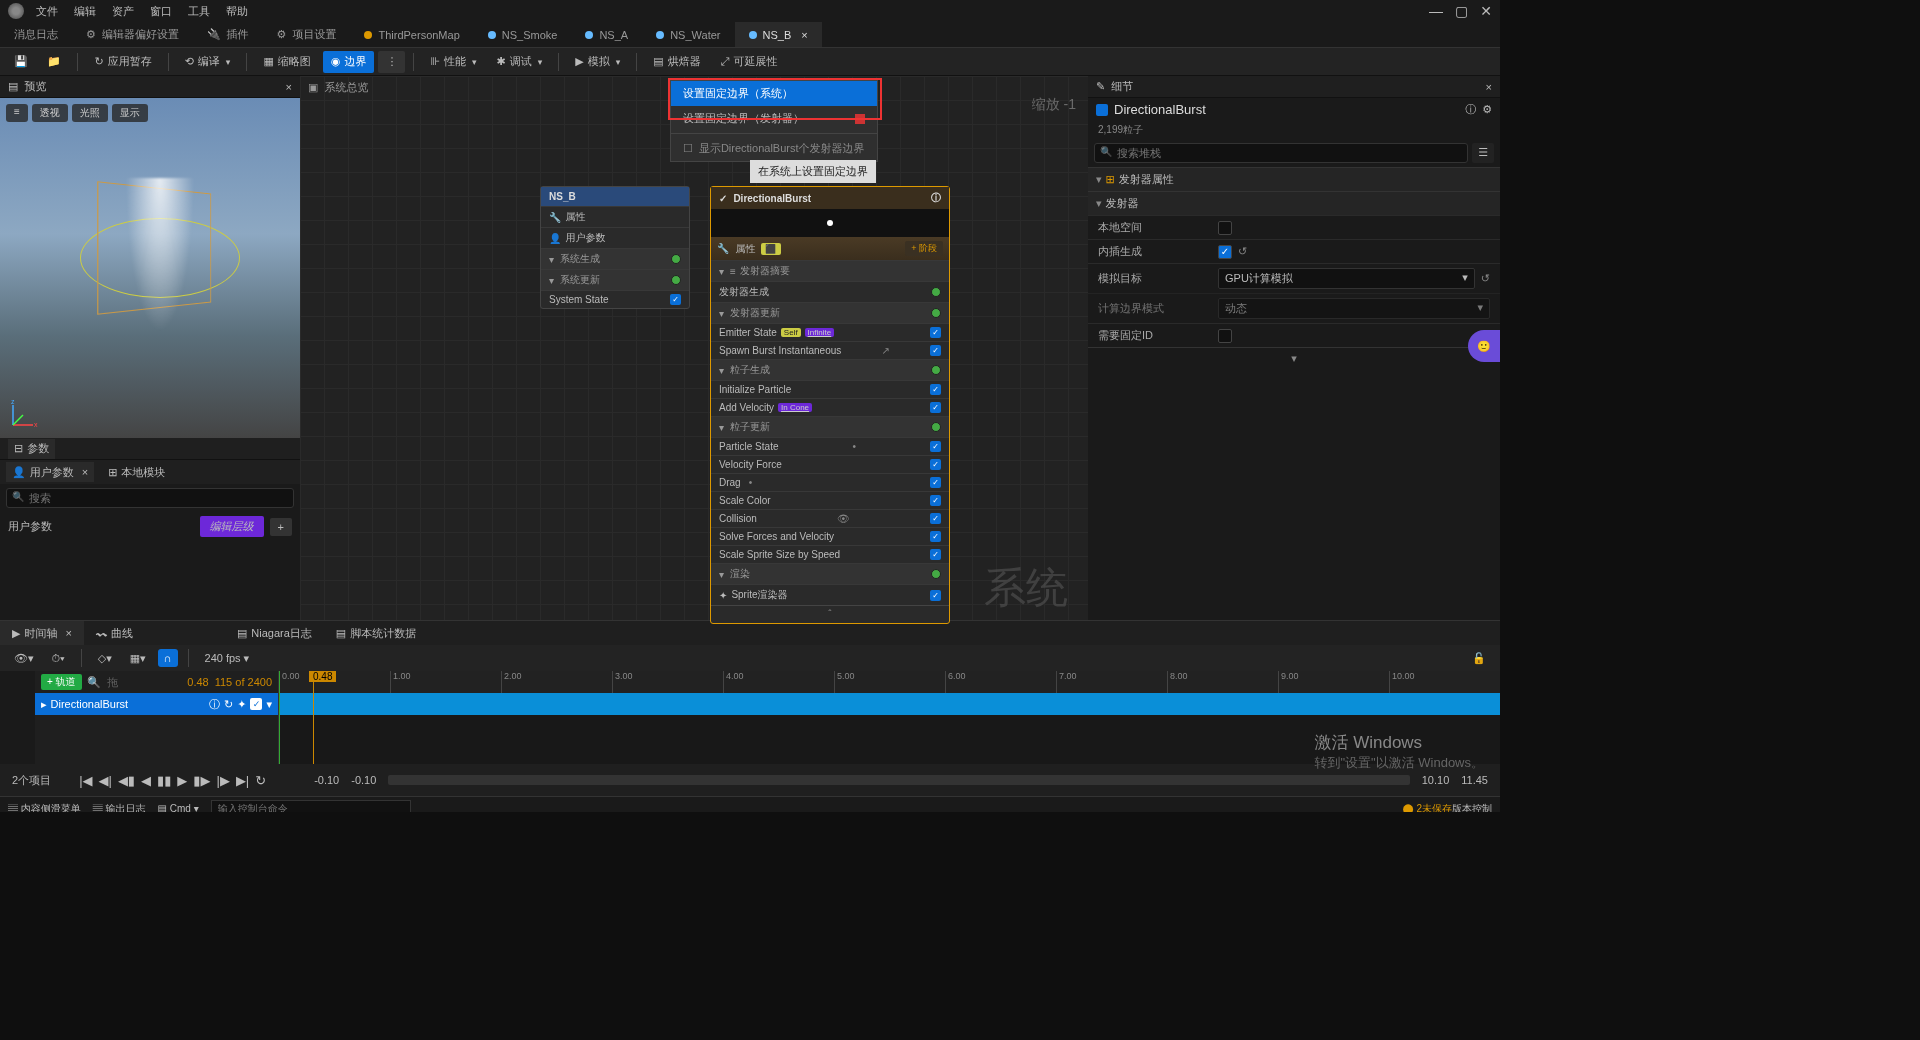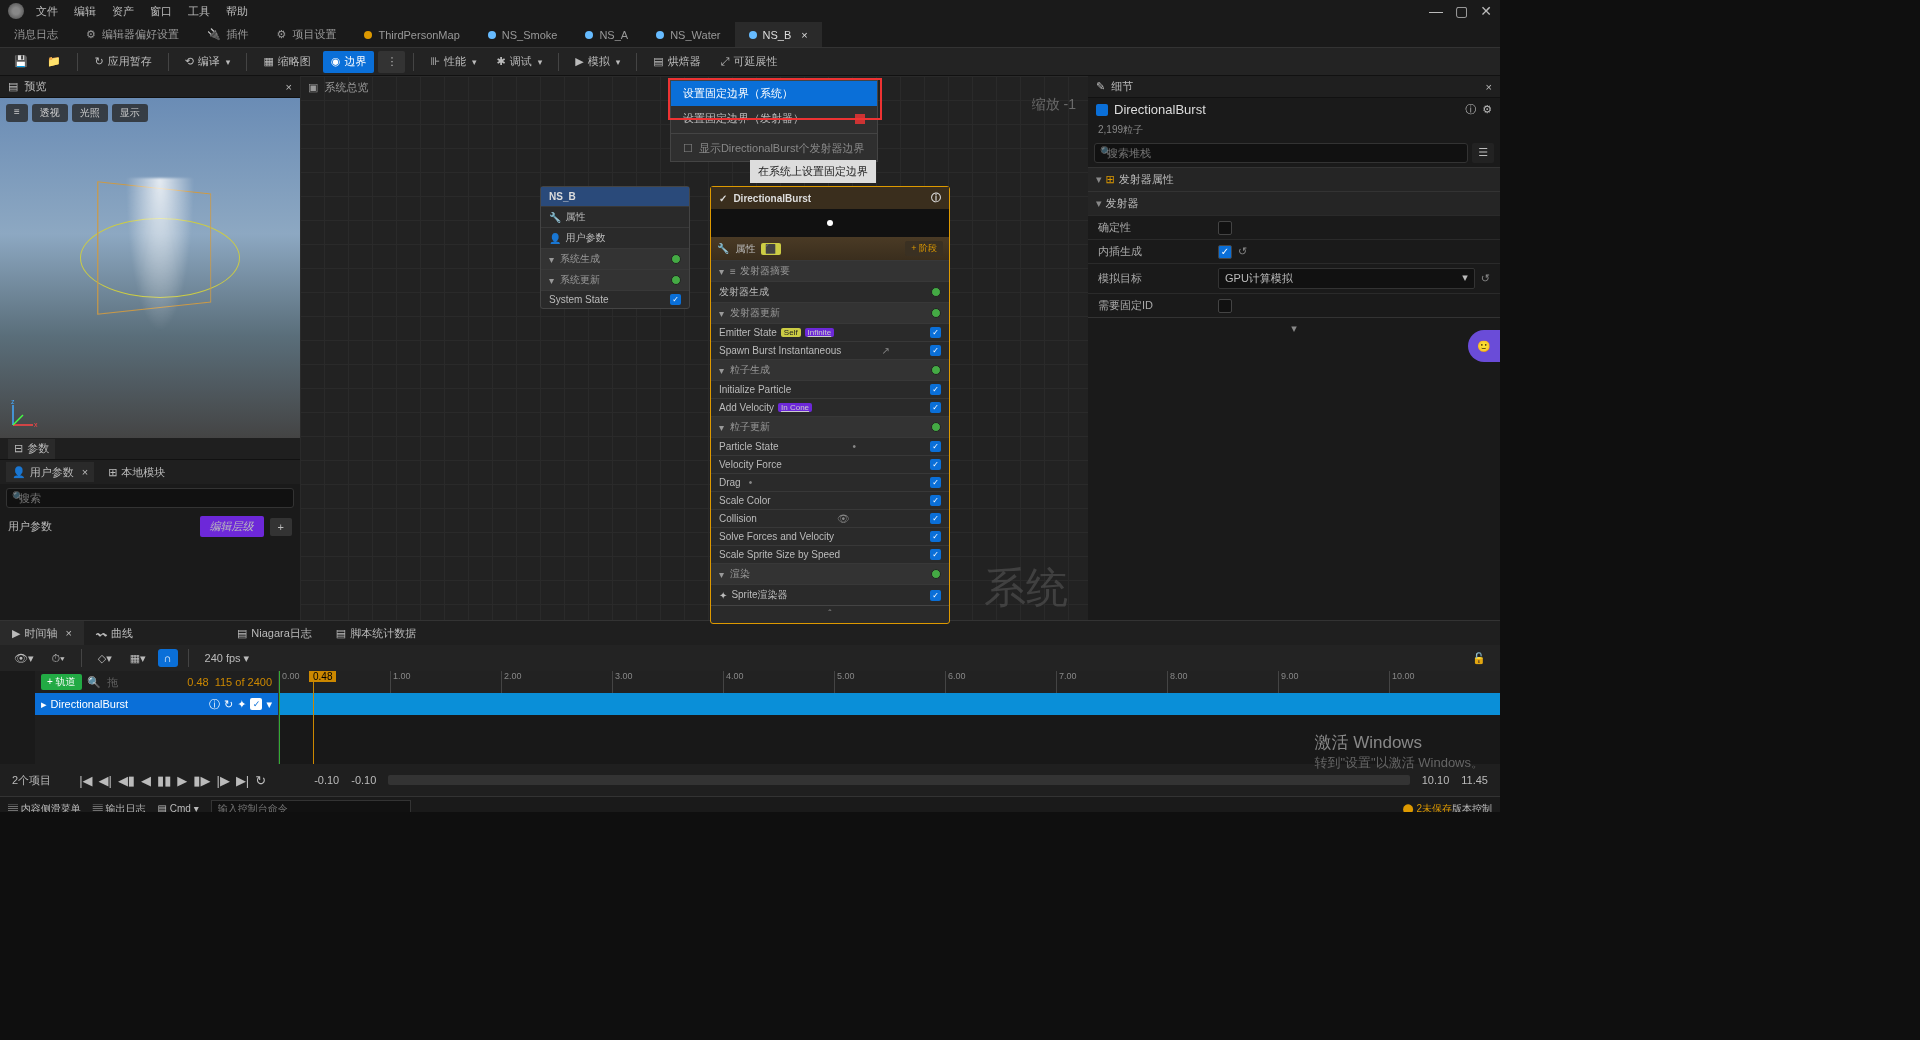--- a/index.html
+++ b/index.html
@@ -37,21 +37,21 @@
 .preview-controls { position: absolute; top: 6px; left: 6px; display: flex; gap: 4px; }
 .pcbtn { background: rgba(40,40,40,0.8); padding: 2px 8px; border-radius: 3px; color: #ccc; font-size: 10px; cursor: pointer; }
 .axis-gizmo { position: absolute; bottom: 8px; left: 8px; width: 30px; height: 30px; }
 .wirebox { position: absolute; top: 90px; left: 100px; width: 120px; height: 120px; border: 1px solid #c94; transform: perspective(200px) rotateY(20deg); }
 .wireellipse { position: absolute; top: 120px; left: 80px; width: 160px; height: 80px; border: 1px solid #cc4; border-radius: 50%; }
 .particles { position: absolute; top: 80px; left: 120px; width: 80px; height: 180px; background: radial-gradient(ellipse at top, rgba(255,255,255,0.8), transparent 60%); filter: blur(1px); }
 .param-tabs { display: flex; height: 24px; align-items: center; padding: 0 6px; gap: 8px; background: #1f1f1f; }
 .param-tab { display: flex; align-items: center; gap: 4px; padding: 0 6px; height: 20px; cursor: pointer; }
 .param-tab.active { background: #2a2a2a; }
 .search-row { padding: 4px 6px; }
-.search-input { width: 100%; background: #111; border: 1px solid #333; color: #888; padding: 3px 20px 3px 12px; border-radius: 3px; font-size: 11px; }
+.search-input { width: 100%; background: #111; border: 1px solid #333; color: #888; padding: 3px 20px 3px 22px; border-radius: 3px; font-size: 11px; }
 .search-wrap { position: relative; }
 .search-wrap::before { content: "🔍"; position: absolute; left: 6px; top: 3px; font-size: 10px; opacity: 0.6; }
 .param-row { display: flex; align-items: center; padding: 4px 8px; }
 .param-row .btn { background: #6d28d9; padding: 3px 10px; border-radius: 2px; margin-left: auto; cursor: pointer; font-style: italic; }
 .param-row .plus { background: #333; padding: 3px 8px; border-radius: 2px; margin-left: 6px; cursor: pointer; }
 
 
 .graph { flex: 1; background: #222; position: relative; background-image: linear-gradient(#2a2a2a 1px, transparent 1px), linear-gradient(90deg, #2a2a2a 1px, transparent 1px); background-size: 24px 24px; }
 .graph-top { position: absolute; top: 4px; left: 8px; color: #999; display: flex; align-items: center; gap: 6px; }
 .graph-title { position: absolute; top: 20px; left: 50%; transform: translateX(-50%); color: #aaa; font-size: 18px; }
@@ -476,35 +476,42 @@
       </div>
     </div>
     <div class="detail-section">
       <span class="icon-emitter">⊞</span>
       <span>发射器属性</span>
     </div>
     <div class="detail-section">
         <span>发射器</span>
       </div>
     <div class="detail-row">
-      <span class="label">确定性</span>
+      <span class="label">本地空间</span>
       <span class="chkbox"></span>
     </div>
     <div class="detail-row">
       <span class="label">内插生成</span>
       <span class="chkbox on">✓</span>
       <span class="reset">↺</span>
     </div>
     <div class="detail-row">
       <span class="label">模拟目标</span>
       <span class="select">
           <span>GPU计算模拟</span>
           <span>▾</span>
         </span>
       <span class="reset">↺</span>
+    </div>
+    <div class="detail-row" style="opacity:0.6">
+      <span class="label">计算边界模式</span>
+      <span class="select">
+          <span>动态</span>
+          <span>▾</span>
+        </span>
     </div>
     <div class="detail-row">
       <span class="label">需要固定ID</span>
       <span class="chkbox"></span>
     </div>
     <div class="detail-expand">▾</div>
   </div>
 </div>
 
 <div class="timeline-area">

